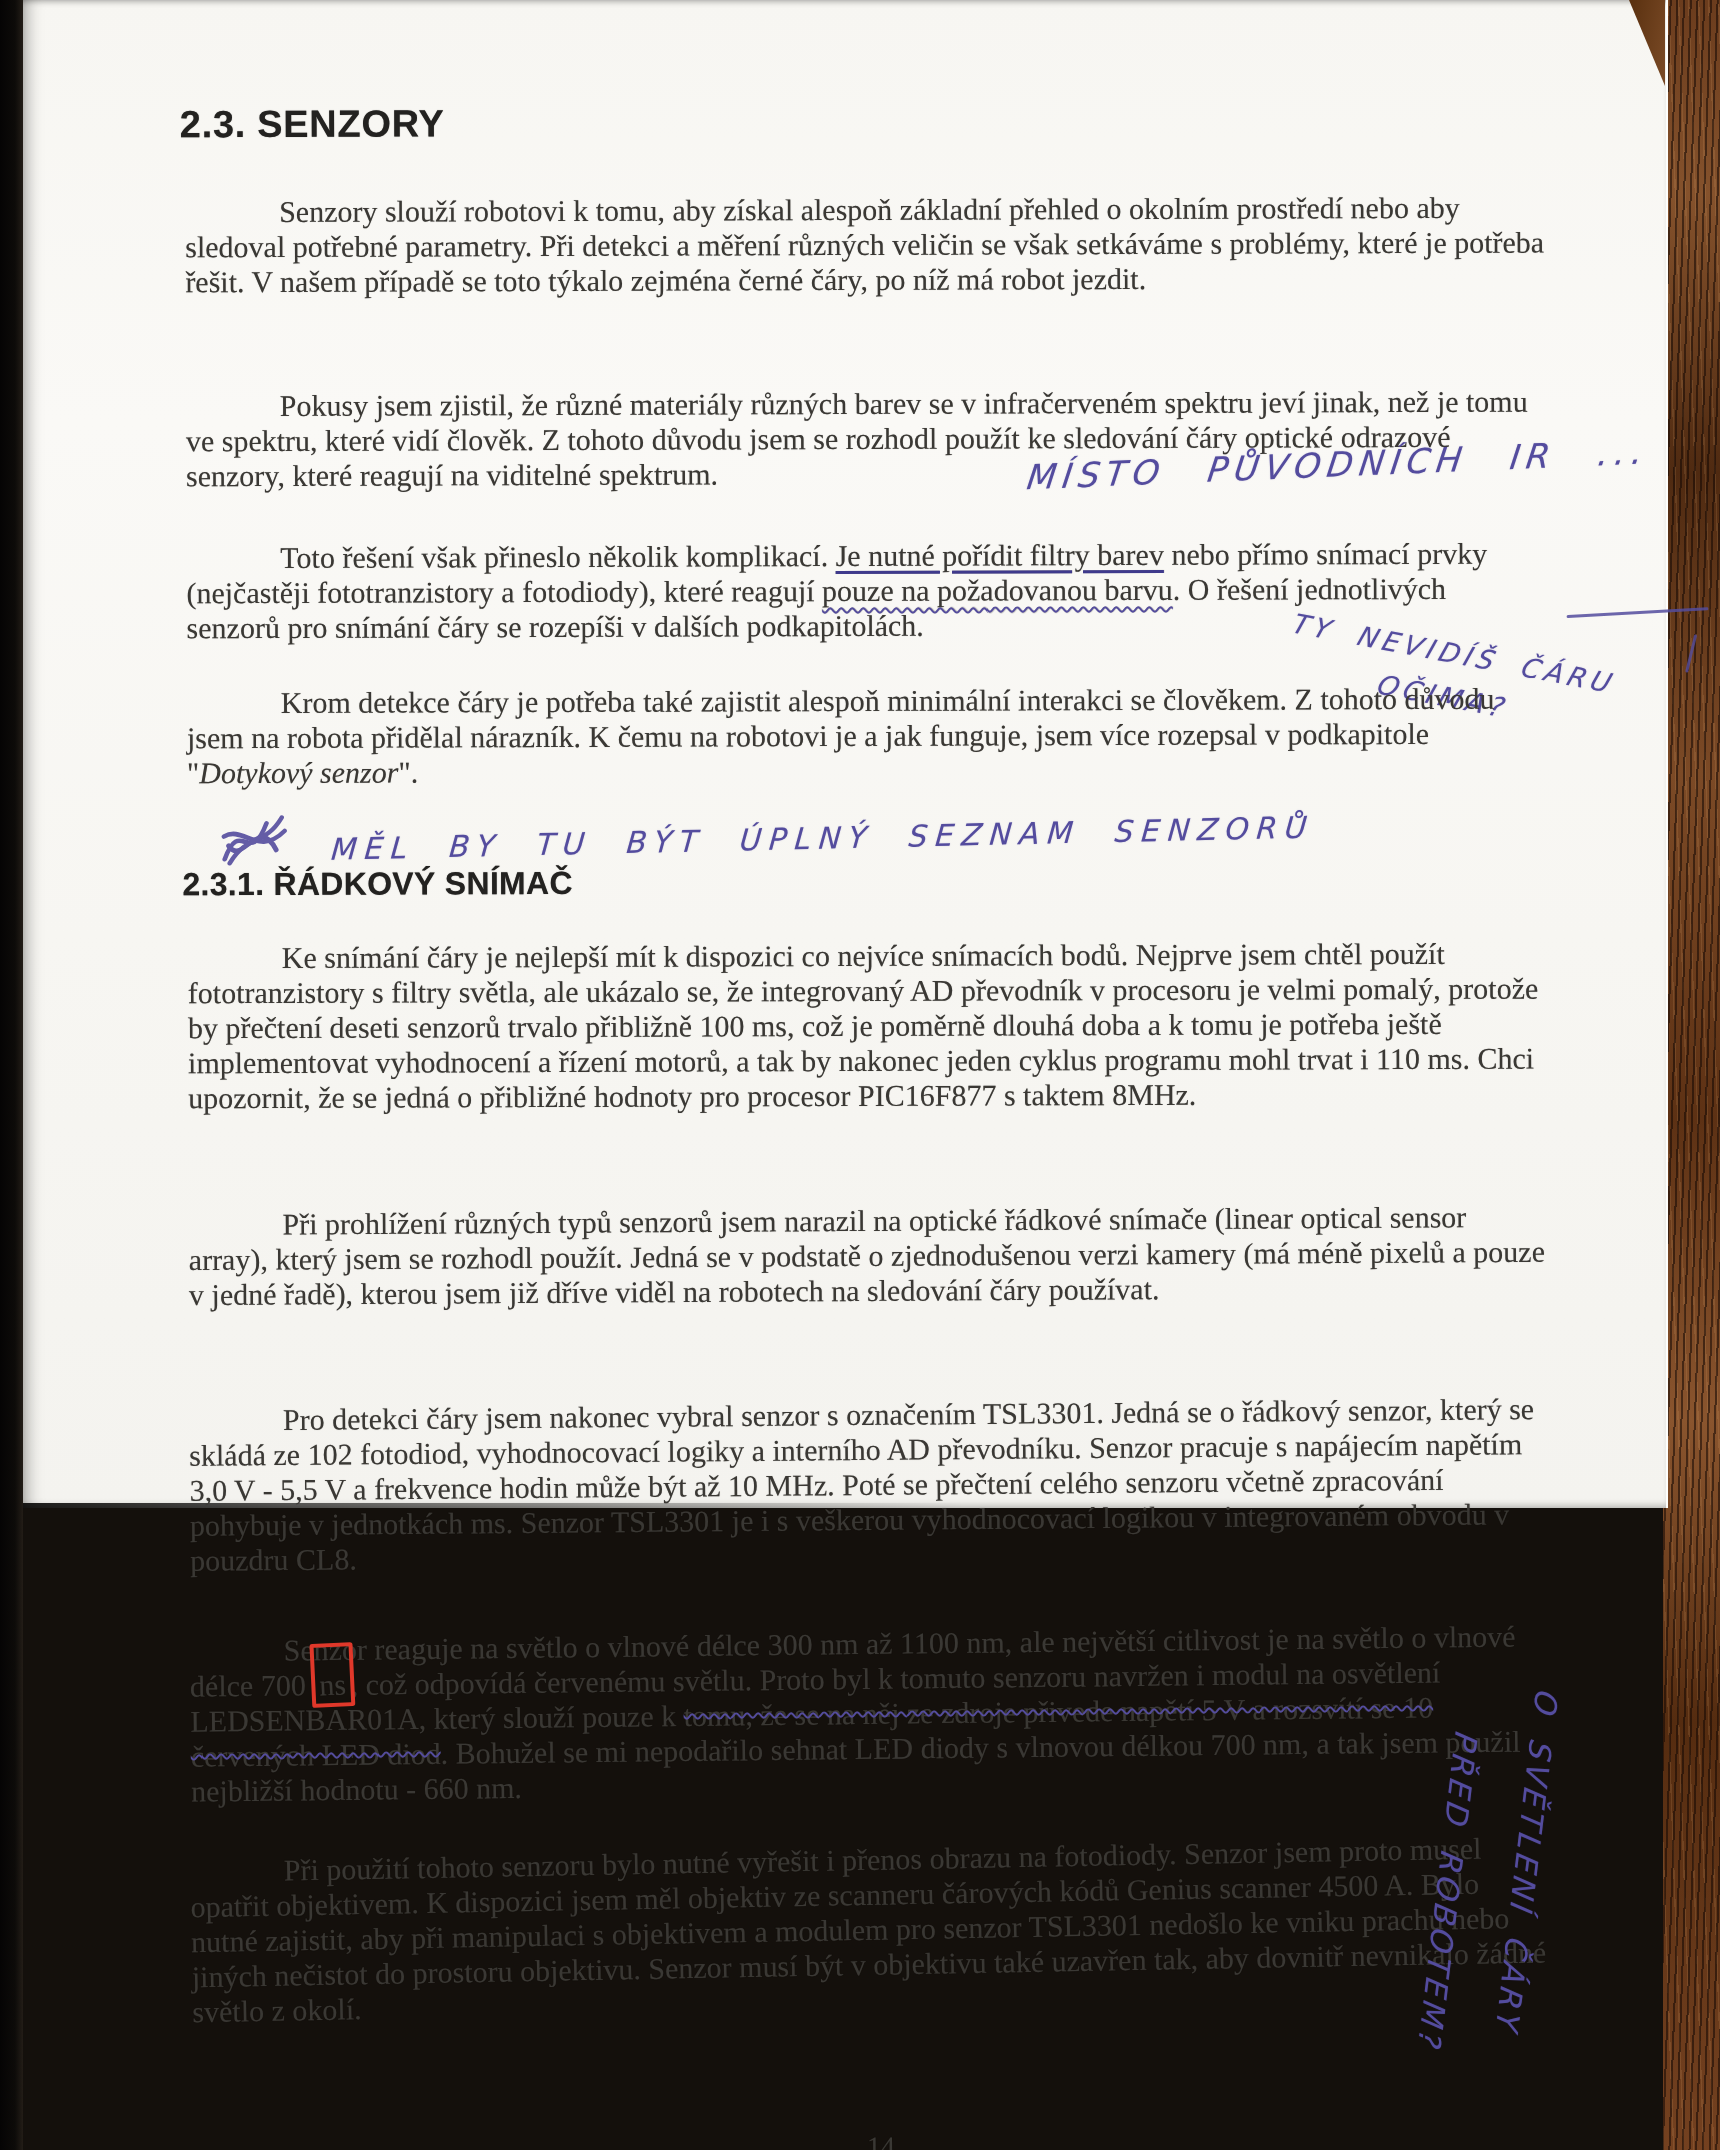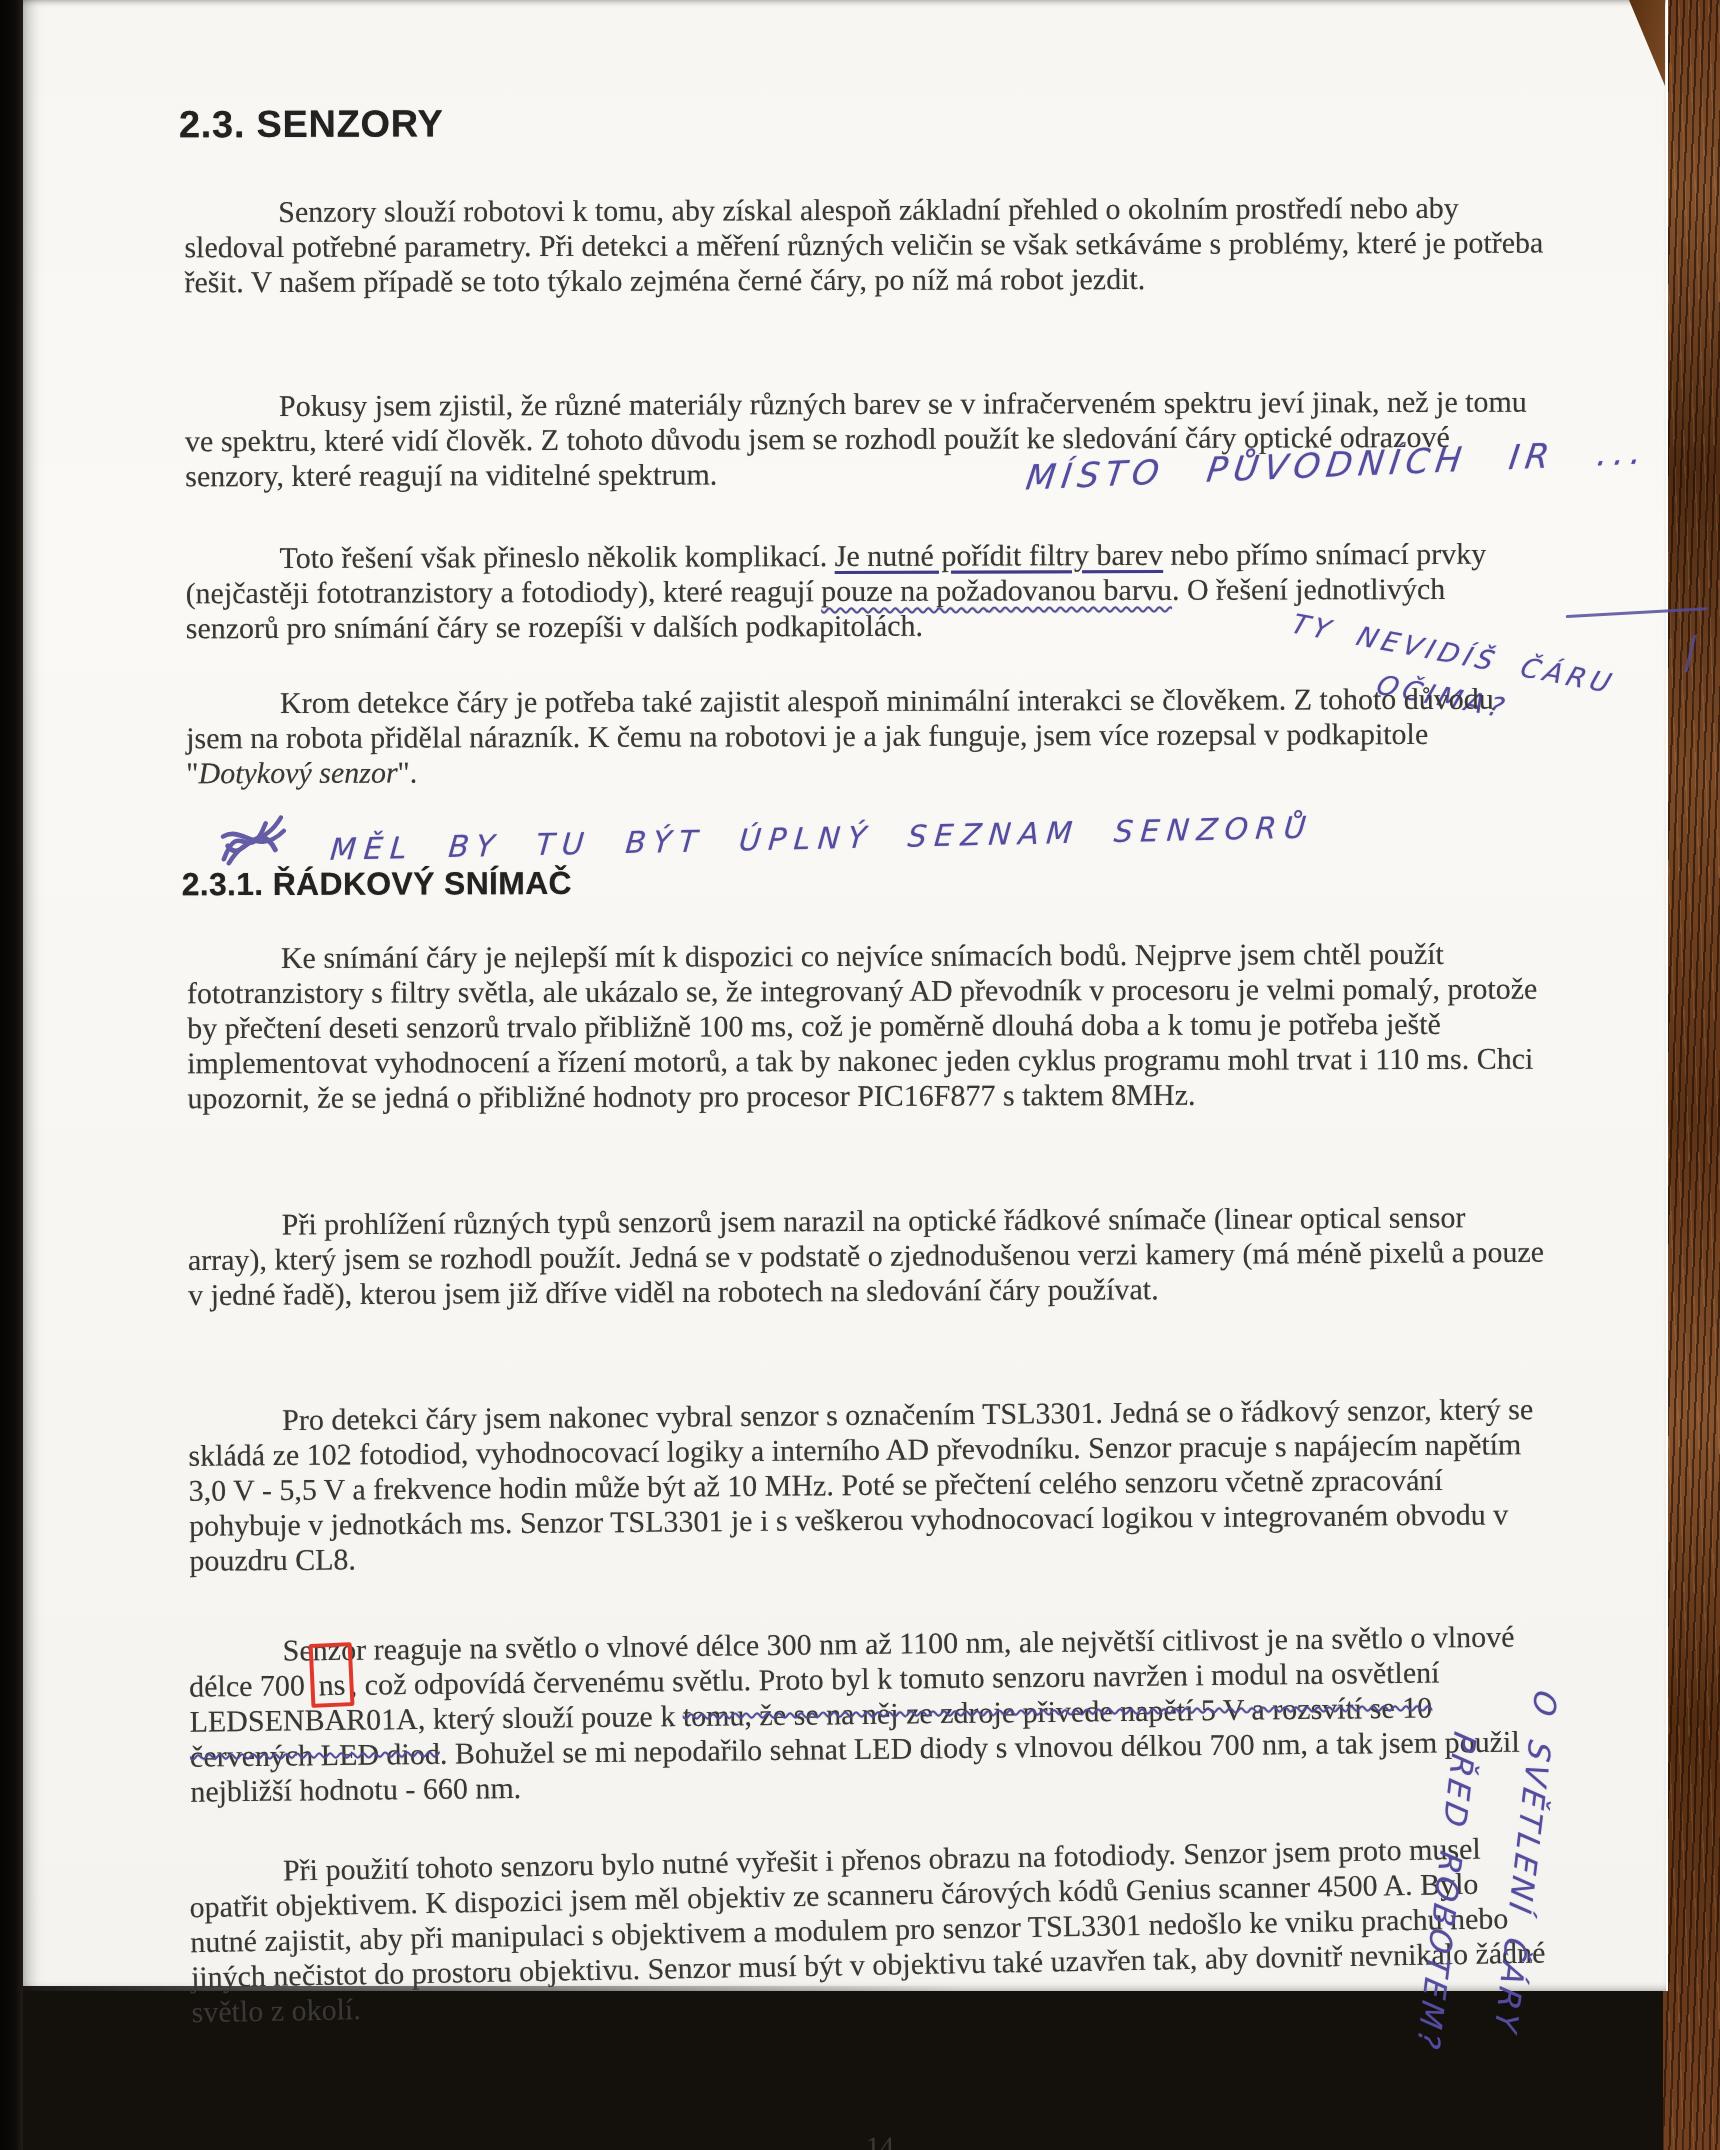--- a/index.html
+++ b/index.html
@@ -16,21 +16,21 @@
       repeating-linear-gradient(88deg, rgba(255,196,130,.12) 0 1.3px, rgba(0,0,0,0) 1.3px 10px),
       linear-gradient(180deg,#6b3c1d 0%,#85522c 9%,#4f2a11 22%,#7c4a26 36%,#5d3114 52%,#8a552e 66%,#552c10 80%,#744120 100%);
   }
   
   .edge-left{
     position:absolute;left:0;top:0;width:23px;height:2151px;
     background:linear-gradient(90deg,#050404,#0d0b09 65%,#231d17);
   }
   
   .paper{
-    position:absolute;left:23px;top:0;width:1643px;height:1991px;
+    position:absolute;left:23px;top:0;width:1643px;height:1508px;
     background:linear-gradient(180deg,#f7f6f2,#faf9f6 28%,#f7f6f2 62%,#f4f3ef);
     border-right:2.7px solid #fefefc;
     box-shadow:inset 13.4px 0 17.5px -10.8px rgba(0,0,0,.38), inset 0 5.4px 6.7px -4.7px rgba(0,0,0,.35), inset 0 -6.7px 8px -6px rgba(0,0,0,.30);
   }
   .corner-wood{
     position:absolute;left:1606px;top:0;width:36px;height:86px;
     background:linear-gradient(100deg,#59300f,#7a4a26);
     clip-path:polygon(0 0,100% 0,100% 100%);
   }
   .bottom-sliver{

